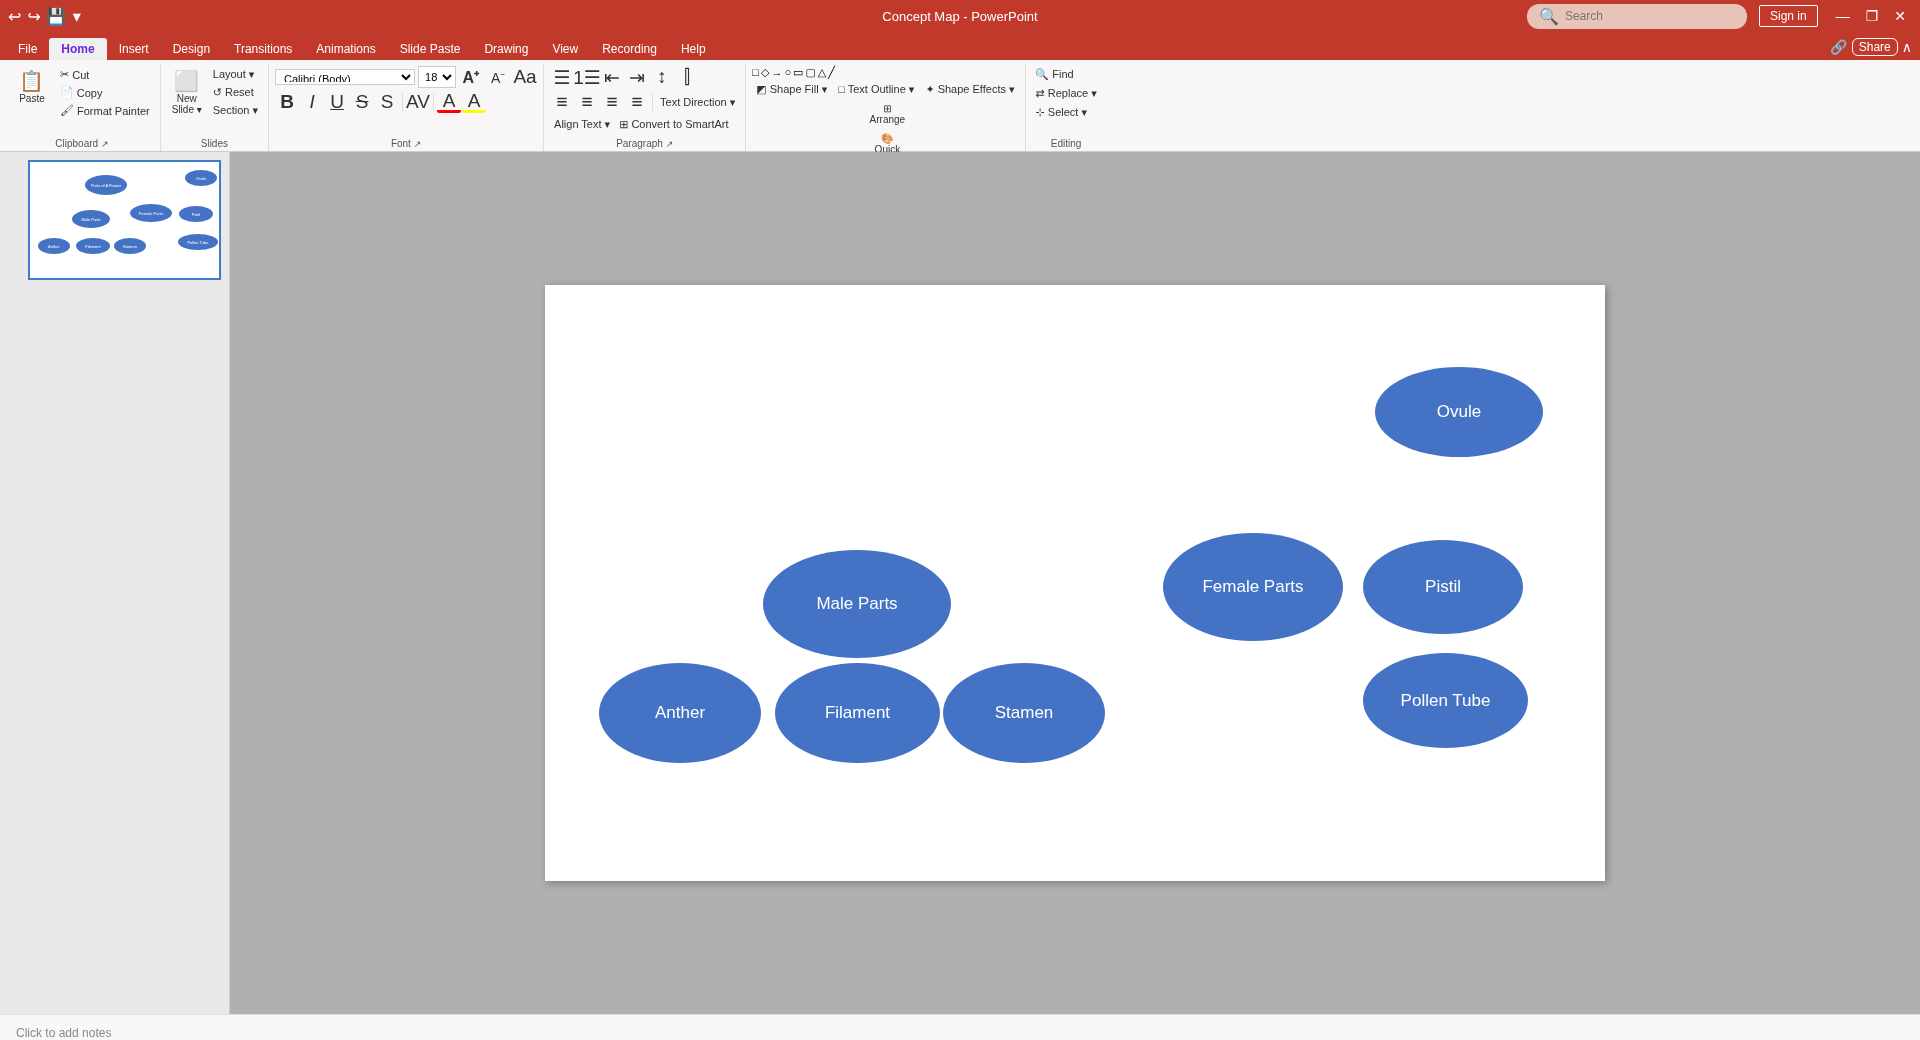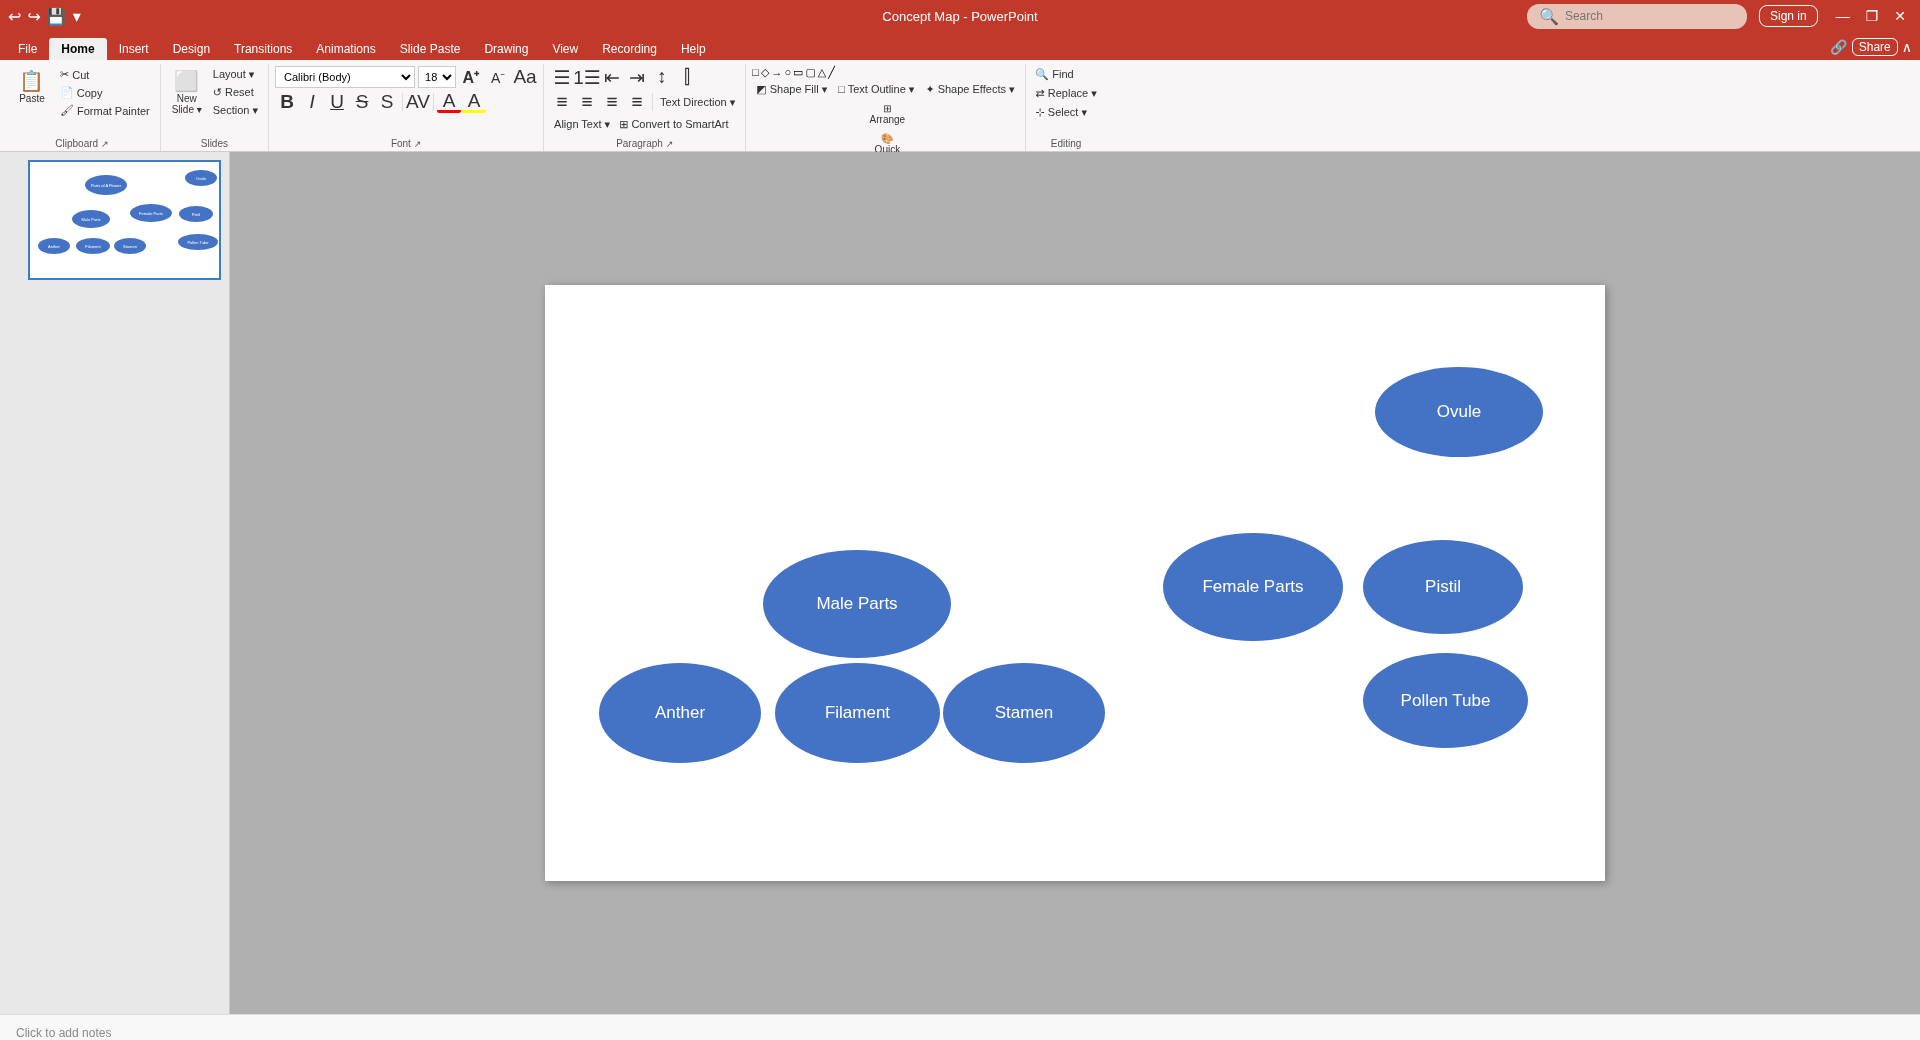--- a/index.html
+++ b/index.html
@@ -57,41 +57,41 @@
       color: #333;
       width: 160px;
     }
     .sign-in-btn {
       background: #c0392b;
       border: 1px solid white;
       color: white;
       font-size: 12px;
       padding: 3px 10px;
       cursor: pointer;
-      border-radius: 8px;
+      border-radius: 2px;
     }
 
     
     #ribbon-tabs {
       height: 28px;
       background: #c0392b;
       display: flex;
       align-items: flex-end;
       padding-left: 6px;
     }
     .ribbon-tab {
       padding: 4px 12px;
       font-size: 12px;
       cursor: pointer;
       color: white;
       border-radius: 3px 3px 0 0;
     }
     .ribbon-tab.active {
       background: #f0f0f0;
-      color: #000000;
+      color: #6d28d9;
       font-weight: 600;
     }
 
     
     #ribbon {
       height: 92px;
       background: #f8f6f6;
       border-bottom: 1px solid #ccc;
       display: flex;
       align-items: stretch;
@@ -146,21 +146,21 @@
     }
     .ribbon-col { display: flex; flex-direction: column; gap: 1px; }
 
     
     .font-selector {
       border: 1px solid #ccc;
       background: white;
       font-size: 11px;
       padding: 2px 4px;
       width: 140px;
-      height: 22px;
+      height: 16px;
     }
     .font-size-selector {
       border: 1px solid #ccc;
       background: white;
       font-size: 11px;
       padding: 2px 2px;
       width: 38px;
       height: 22px;
     }
     .ribbon-divider { width: 1px; background: #ddd; margin: 2px 2px; align-self: stretch; }

